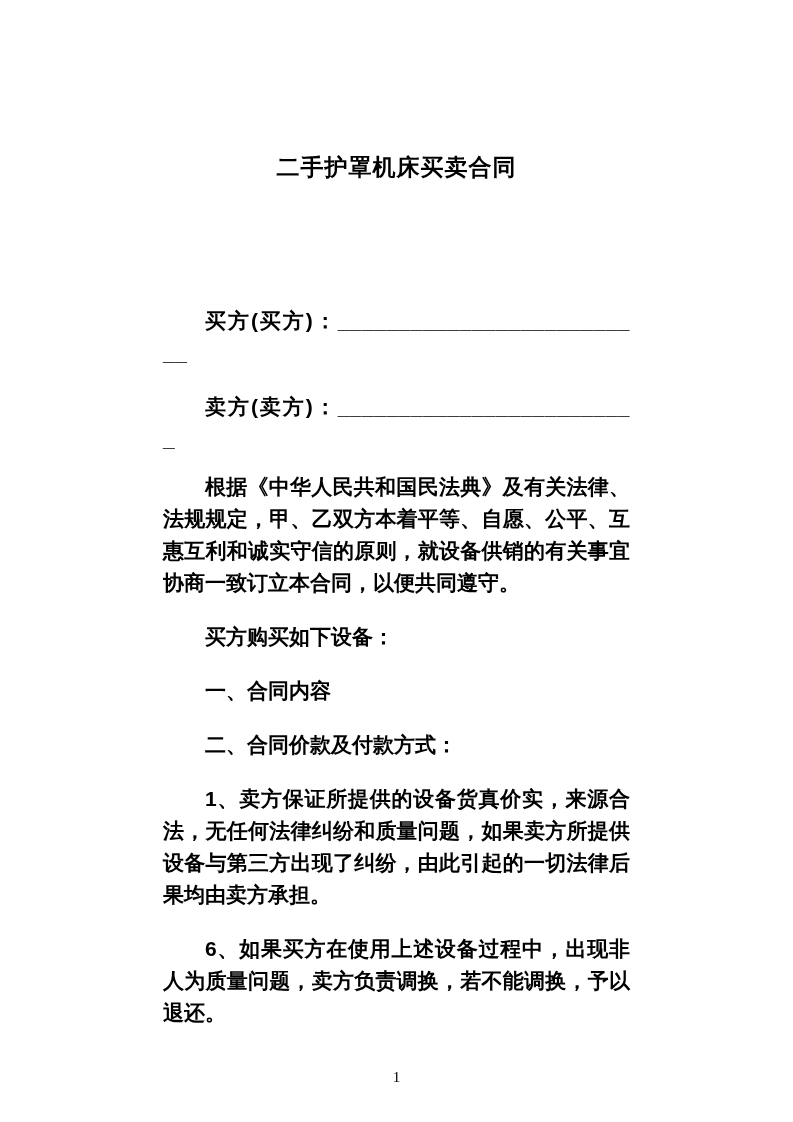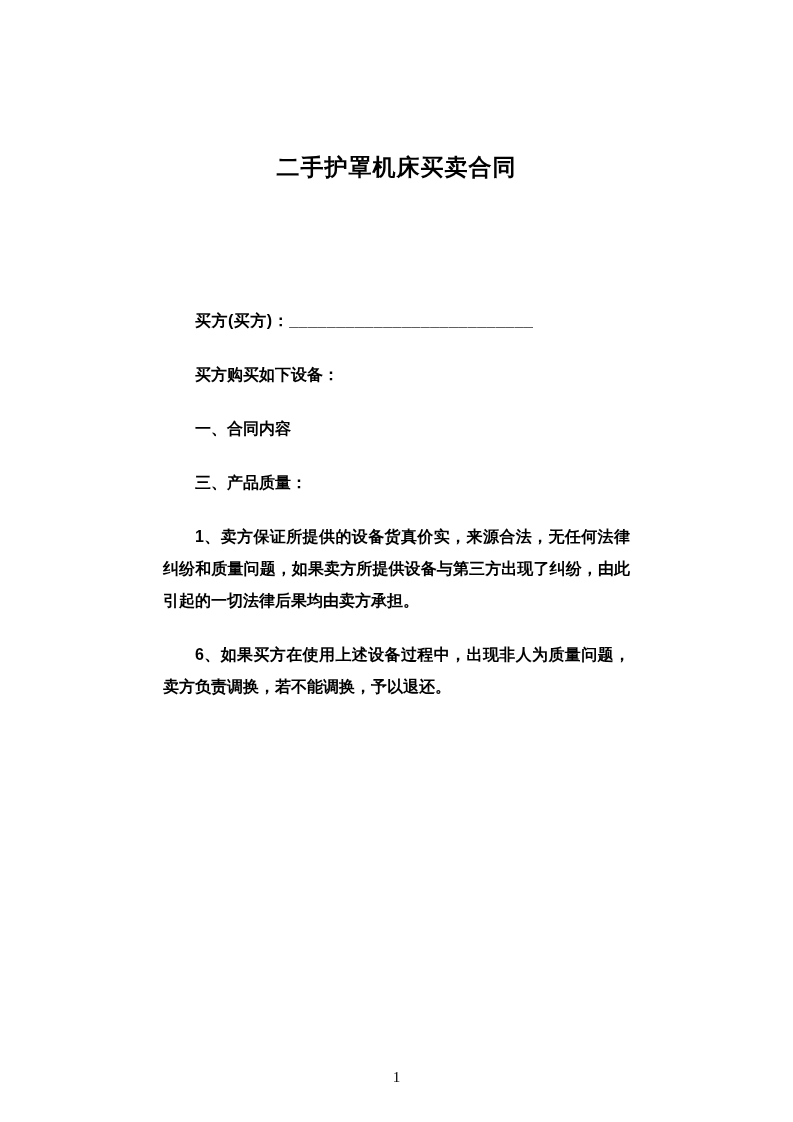--- a/index.html
+++ b/index.html
@@ -22,21 +22,21 @@
   .doc-title {
     margin: 140px 0 0 0;
     text-align: center;
     font-size: 23px;
     font-weight: 700;
     letter-spacing: 1px;
     line-height: 30px;
   }
   .para {
     margin: 22px 0 0 0;
-    font-size: 16px;
+    font-size: 21px;
     font-weight: 600;
     line-height: 32px;
     text-indent: 2em;
     text-align: justify;
     word-break: break-all;
   }
   .para.first-after-title {
     margin-top: 123px;
   }
   .para.tight {
@@ -58,30 +58,32 @@
 </style>
 </head>
 <body>
 
 <div class="page">
 
   <h1 class="doc-title">二手护罩机床买卖合同</h1>
 
   <p class="para first-after-title blank-line">买方(买方)：__________________________</p>
 
+  <p class="para blank-line">卖方(卖方)：_________________________</p>
 
+  <p class="para tight">根据《中华人民共和国民法典》及有关法律、法规规定，甲、乙双方本着平等、自愿、公平、互惠互利和诚实守信的原则，就设备供销的有关事宜协商一致订立本合同，以便共同遵守。</p>
 
   <p class="para">买方购买如下设备：</p>
 
   <p class="para">一、合同内容</p>
 
+  <p class="para">二、合同价款及付款方式：</p>
 
 
 
-  <p class="para">三、产品质量：</p>
 
   <p class="para">1、卖方保证所提供的设备货真价实，来源合法，无任何法律纠纷和质量问题，如果卖方所提供设备与第三方出现了纠纷，由此引起的一切法律后果均由卖方承担。</p>
 
   <p class="para">6、如果买方在使用上述设备过程中，出现非人为质量问题，卖方负责调换，若不能调换，予以退还。</p>
 
   <div class="page-number">1</div>
 
 </div>
 
 </body></html>

